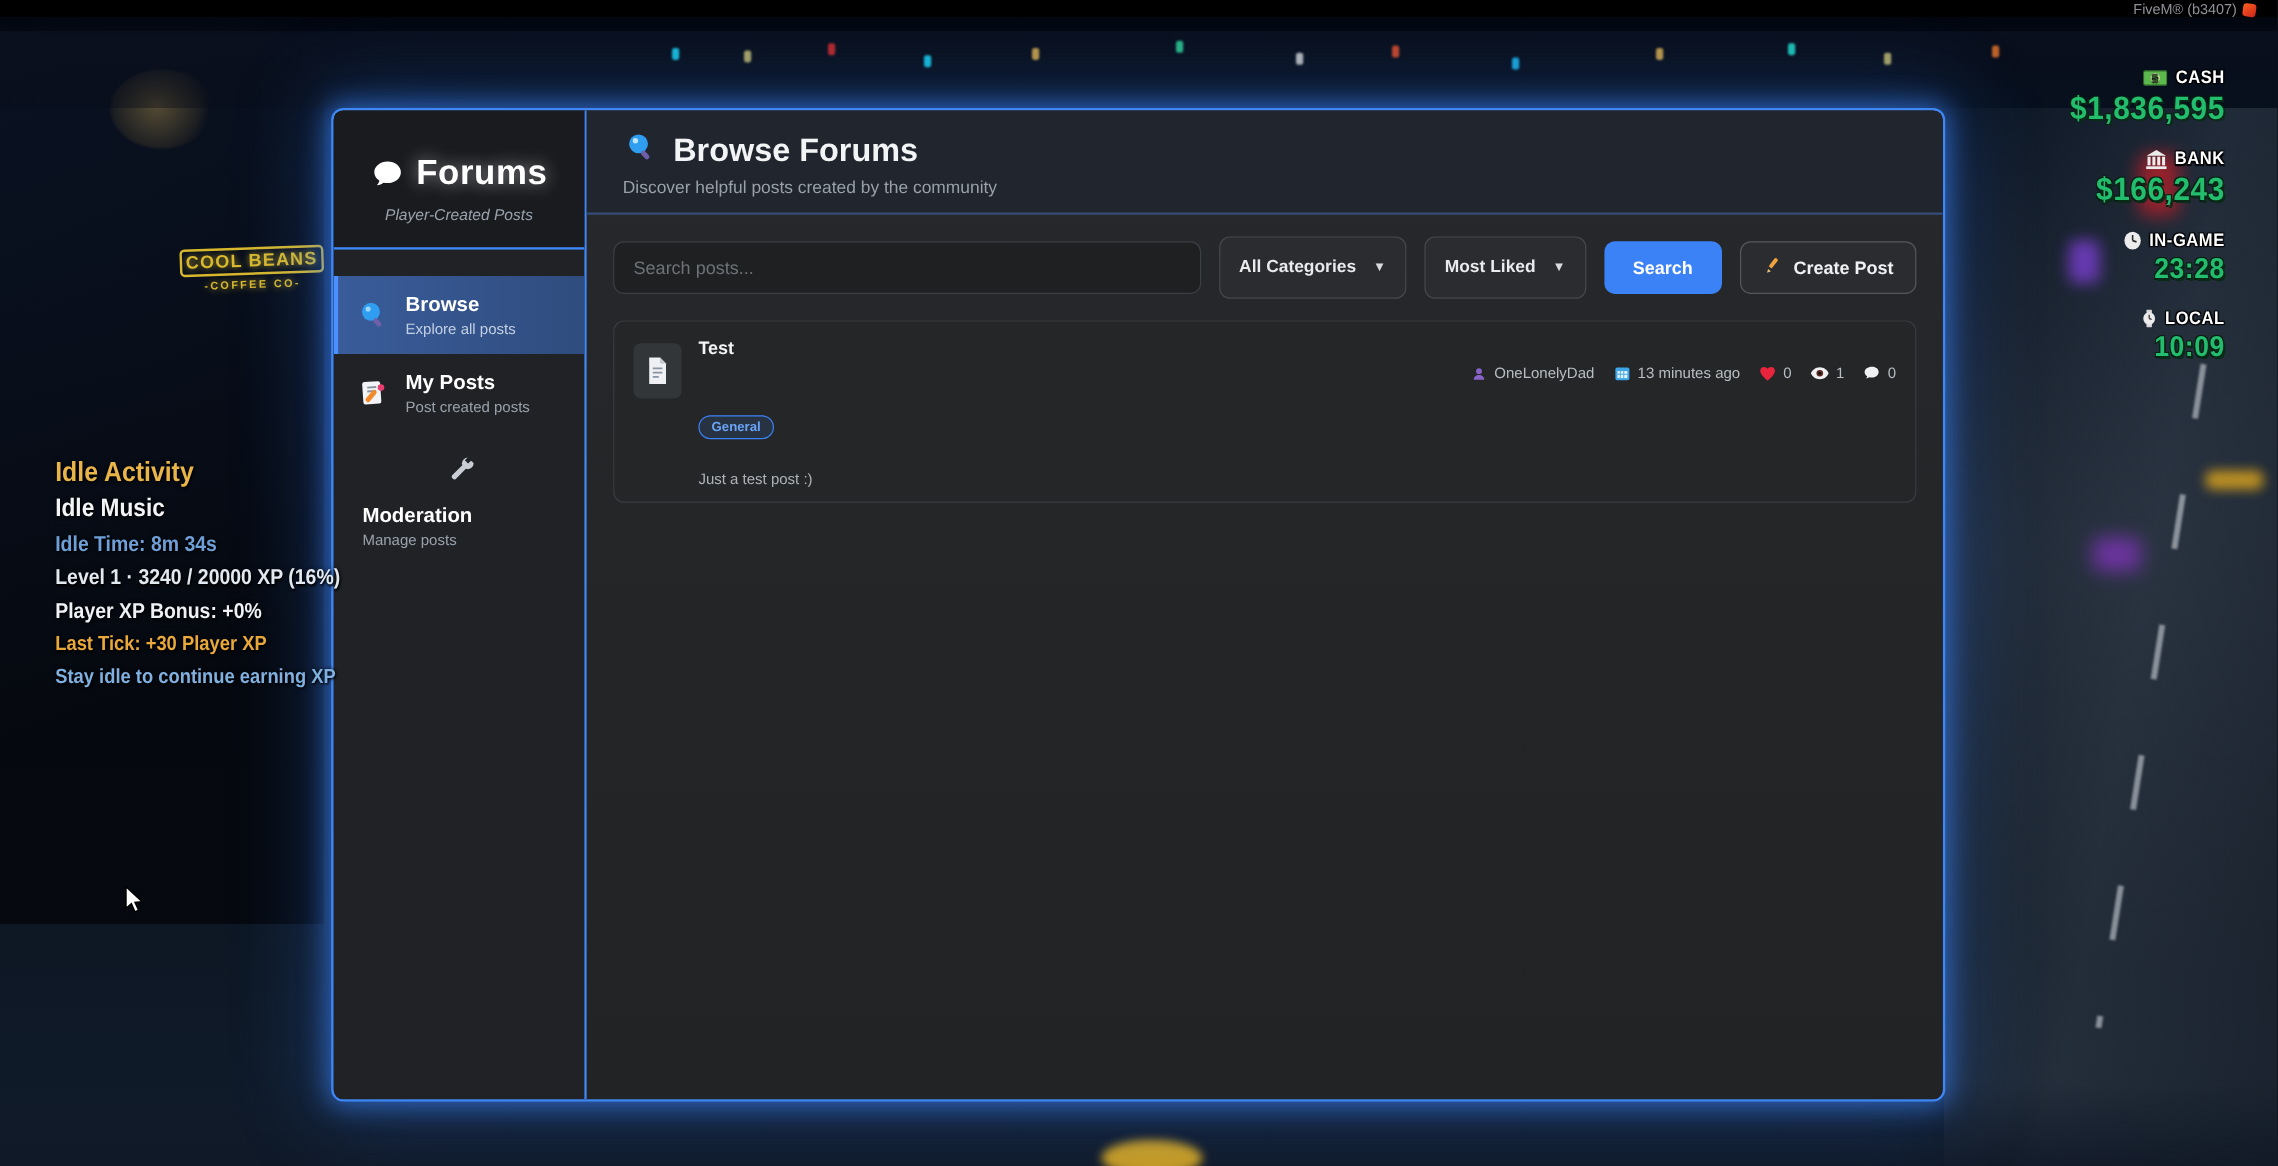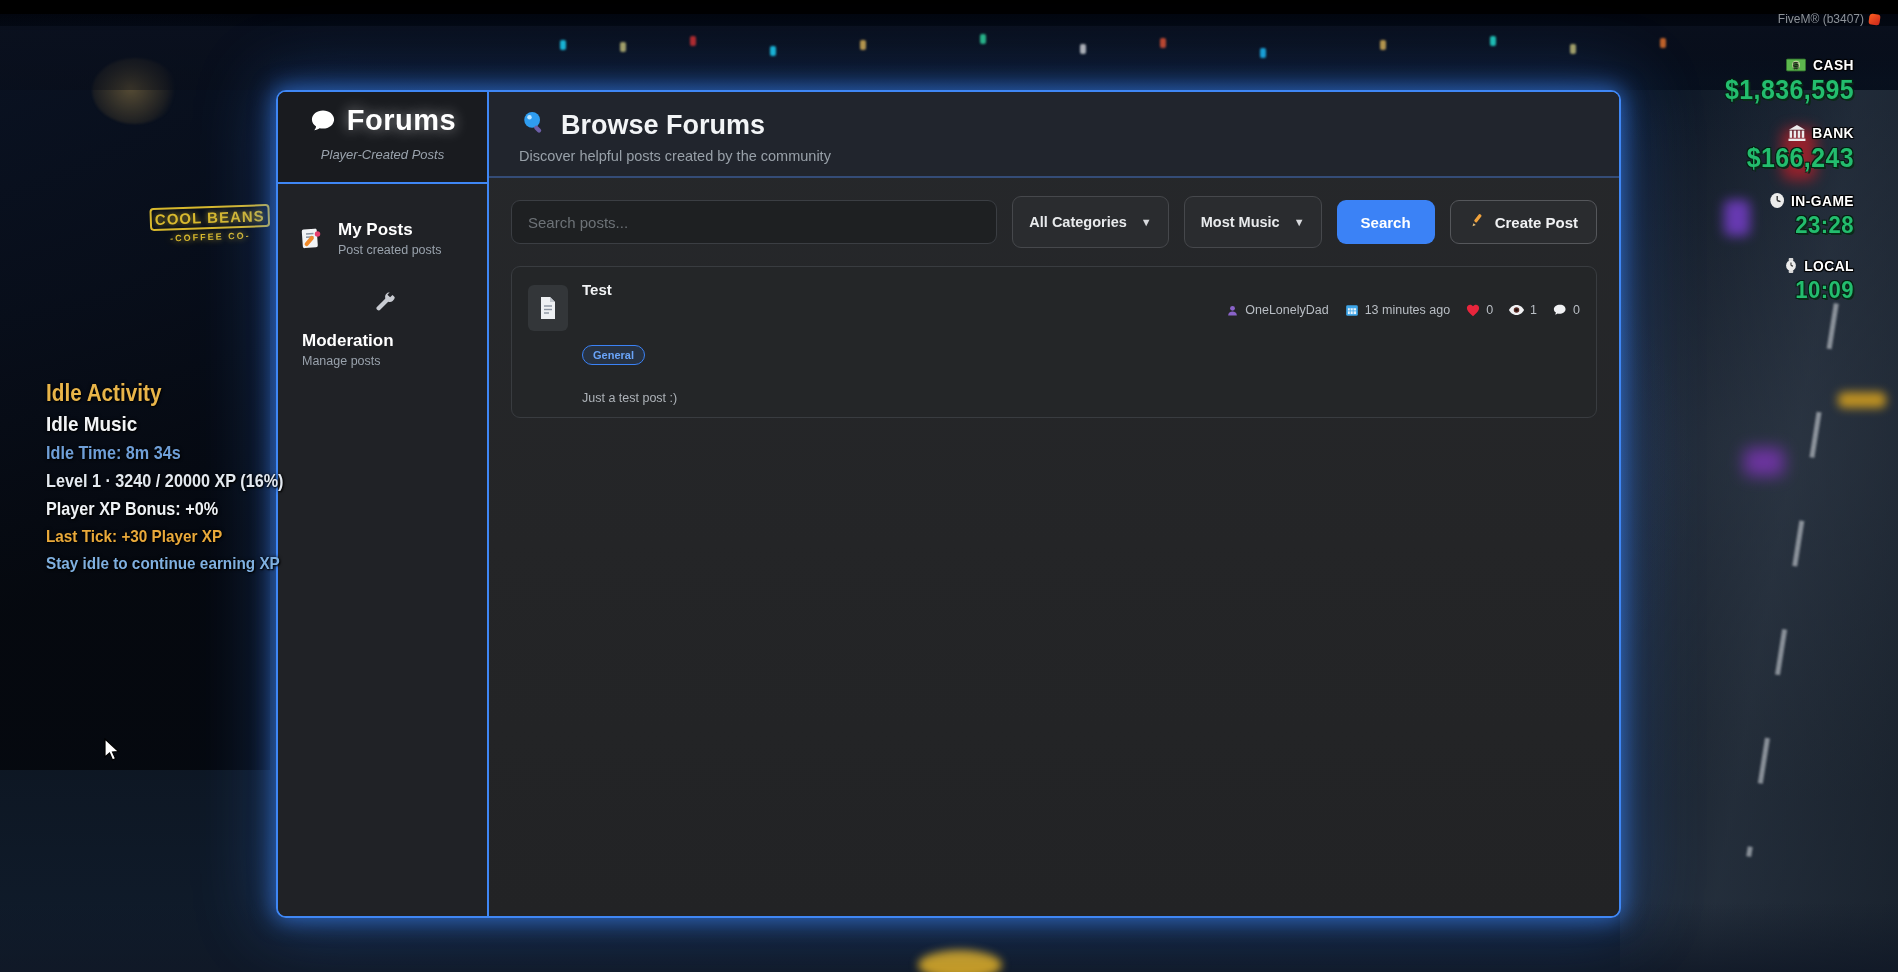--- a/index.html
+++ b/index.html
@@ -64,21 +64,21 @@
   }
 
   
   .forums-panel { position:absolute; left:276px; top:90px; width:1345px; height:828px;
     display:flex; border:2px solid #3f87f5; border-radius:10px;
     box-shadow: 0 0 22px 3px rgba(59,130,246,.65), 0 0 70px 12px rgba(59,130,246,.28);
     overflow:hidden; background:#232527;
   }
   
   .sidebar { width:211px; flex:0 0 211px; background:#202226; display:flex; flex-direction:column; border-right:2px solid #3f87f5; }
-  .sidebar-header { background:#191b1f; padding:12px 14px 20px; text-align:center; border-bottom:2px solid #3f87f5; }
+  .sidebar-header { background:#191b1f; padding:36px 14px 20px; text-align:center; border-bottom:2px solid #3f87f5; }
   .sidebar-title-row { display:flex; align-items:center; justify-content:center; gap:10px; }
   .sidebar-title { font-size:29px; font-weight:bold; color:#fff; text-shadow:0 0 14px rgba(255,255,255,.55); letter-spacing:.5px; }
   .sidebar-subtitle { margin-top:10px; font-size:13px; font-style:italic; color:#9aa3ad; }
   .sidebar-nav { padding-top:22px; display:flex; flex-direction:column; }
   .nav-item { display:flex; align-items:center; gap:12px; padding:14px 14px; cursor:pointer; border-left:4px solid transparent; }
   .nav-item .nav-texts { display:flex; flex-direction:column; gap:3px; }
   .nav-item .nav-label { font-size:17px; font-weight:bold; color:#fff; }
   .nav-item .nav-sublabel { font-size:12.5px; color:#99a2ac; }
   .nav-item.active { background:linear-gradient(90deg, rgba(58,95,160,.95), rgba(50,82,138,.88)); border-left:4px solid #4a90ff; }
   .nav-item.active .nav-sublabel { color:#c3d0e4; }
@@ -133,21 +133,21 @@
     text-shadow:1px 1px 2px #000, 0 0 4px rgba(0,0,0,.9); line-height:1.0; }
   .idle-title { color:#e9b549; font-size:23px; font-weight:bold; margin-bottom:8px; }
   .idle-music { color:#f2f4f6; font-size:21px; font-weight:bold; margin-bottom:10px; }
   .idle-time  { color:#6f9fd8; font-size:18px; font-weight:bold; margin-bottom:10px; }
   .idle-level { color:#e3e9f0; font-size:18px; font-weight:bold; margin-bottom:10px; }
   .idle-bonus { color:#eef2f6; font-size:18px; font-weight:bold; margin-bottom:10px; }
   .idle-tick  { color:#e9a93a; font-size:17px; font-weight:bold; margin-bottom:10px; }
   .idle-stay  { color:#7fb0e0; font-size:17px; font-weight:bold; }
 
   
-  .brand { position:absolute; right:18px; top:12px; display:flex; align-items:center; gap:5px;
+  .brand { position:absolute; right:18px; top:1px; display:flex; align-items:center; gap:5px;
     color:#8d9298; font-size:12px; }
   .brand-icon { width:11px; height:11px; border-radius:3px;
     background:linear-gradient(135deg,#ff5f1f,#c9251c); transform:rotate(8deg); }
 
   
   .cursor { position:absolute; left:104px; top:738px; pointer-events:none; }
 </style>
 </head>
 <body>
 
@@ -187,20 +187,33 @@
               <path fill="#fff" d="M12 3C6.8 3 2.5 6.4 2.5 10.7c0 2.4 1.4 4.6 3.6 6-.2 1.2-.8 2.4-1.7 3.3 1.8-.2 3.4-.9 4.6-1.8.9.2 1.9.3 3 .3 5.2 0 9.5-3.4 9.5-7.8S17.2 3 12 3z"></path>
             </svg>
         </span>
         <span class="sidebar-title">Forums</span>
       </div>
       <div class="sidebar-subtitle">Player-Created Posts</div>
     </div>
 
     <div class="sidebar-nav">
 
+      <div class="nav-item active">
+        <span class="nav-icon">
+          <svg width="30" height="30" viewBox="0 0 24 24">
+            <circle cx="10.5" cy="9.5" r="6" fill="#2f9df0"></circle>
+            <circle cx="8.6" cy="7.6" r="1.7" fill="#9fd6ff"></circle>
+            <rect x="13.6" y="13.2" width="6.4" height="3.2" rx="1.6" transform="rotate(45 13.6 13.2)" fill="#6d5fa8"></rect>
+          </svg>
+        </span>
+        <span class="nav-texts">
+          <span class="nav-label">Browse</span>
+          <span class="nav-sublabel">Explore all posts</span>
+        </span>
+      </div>
 
       <div class="nav-item">
         <span class="nav-icon">
           <svg width="30" height="30" viewBox="0 0 24 24">
             <rect x="5" y="4" width="12" height="15" rx="1.5" fill="#f2f4f6" transform="rotate(-4 11 11)"></rect>
             <line x1="8" y1="8" x2="14" y2="7.6" stroke="#8a93a0" stroke-width="1.2"></line>
             <line x1="8" y1="10.6" x2="14" y2="10.2" stroke="#8a93a0" stroke-width="1.2"></line>
             <rect x="9.5" y="9" width="3.2" height="9.5" rx="1.4" transform="rotate(40 11 13)" fill="#f08a2a"></rect>
             <circle cx="17.2" cy="8" r="2.2" fill="#e83e6e"></circle>
           </svg>
@@ -242,21 +255,21 @@
       <div class="main-subtitle">Discover helpful posts created by the community</div>
     </div>
 
     <div class="toolbar">
       <input class="search-input" type="text" placeholder="Search posts..." style="">
       <div class="dropdown">
         <span>All Categories</span>
         <span class="caret">▼</span>
       </div>
       <div class="dropdown">
-        <span>Most Music</span>
+        <span>Most Liked</span>
         <span class="caret">▼</span>
       </div>
       <button class="btn-search">Search</button>
       <button class="btn-create">
         <span>
           <svg width="17" height="17" viewBox="0 0 24 24">
             <rect x="10" y="2" width="4.6" height="13" rx="1.6" transform="rotate(38 12 9)" fill="#f0a23c"></rect>
             <path d="M6.2 15.8 L9.6 18.4 L5 20.2 Z" fill="#e8c27a"></path>
           </svg>
         </span>

